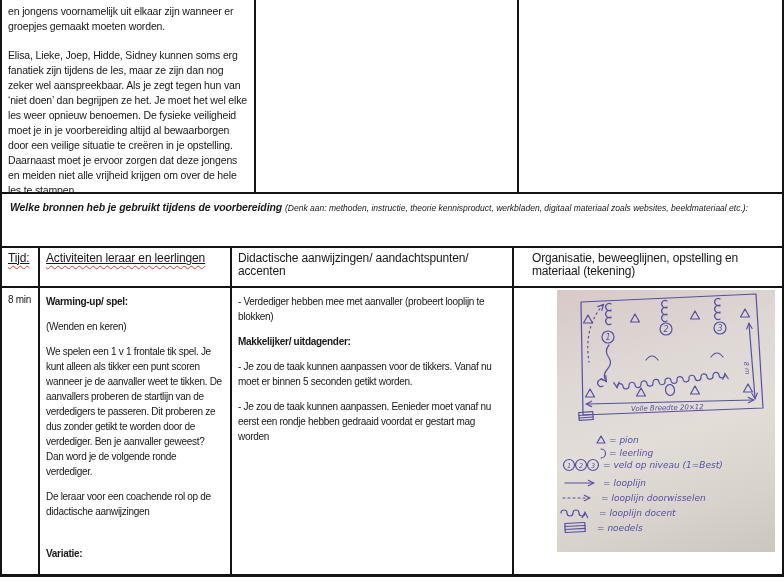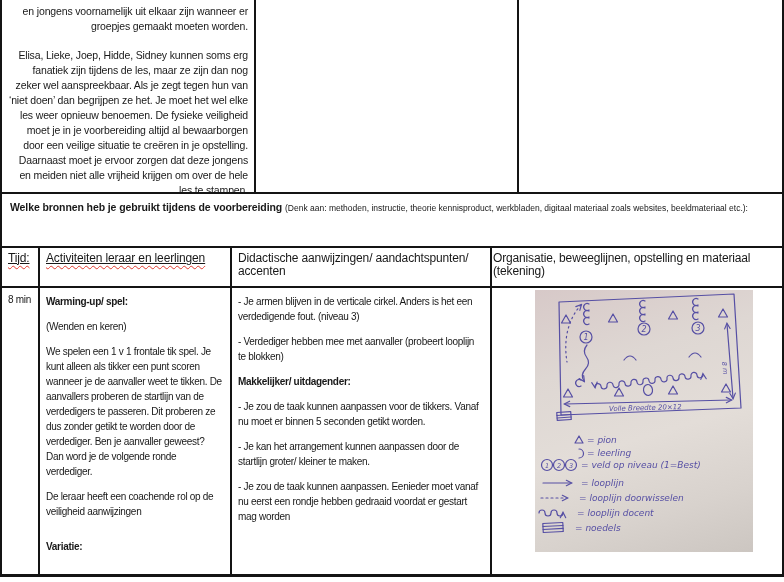--- a/index.html
+++ b/index.html
@@ -4,42 +4,42 @@
 <style>
   html,body{margin:0;padding:0;background:#fff;}
   .page{
     position:relative;width:784px;height:582px;background:#fff;overflow:hidden;
     font-family:"Liberation Sans",sans-serif;color:#181818;
   }
   .row{position:absolute;left:0;width:784px;display:flex;box-sizing:border-box;
        border-left:2px solid #141414;border-right:2px solid #141414;}
   .cell{box-sizing:border-box;border-right:2px solid #141414;padding:4px 6px;overflow:hidden;}
   .cell:last-child{border-right:none;}
-  .rowA{top:0;height:192px;text-align:right;}
-  .rowB{top:192px;height:54px;border-top:2px solid #141414;}
+  .rowA{top:0;height:192px;}
+  .rowB{top:192px;height:54px;border-top:2px solid #141414;font-style:italic;}
   .rowC{top:246px;height:40px;border-top:2px solid #141414;}
   .rowD{top:286px;height:291px;border-top:2px solid #141414;border-bottom:3px solid #141414;}
   .txt{font-size:10px;line-height:15px;letter-spacing:-0.3px;}
   .txt p{margin:0 0 10px 0;}
   .introcell{width:254px;font-size:10.5px;line-height:15px;letter-spacing:-0.15px;padding-top:4px;}
   .introcell p{margin:0 0 14px 0;}
   .topmid{width:263px;}
   .topright{flex:1;}
   .bron{display:block;padding:7px 8px;font-size:10.5px;letter-spacing:-0.1px;}
   .bron b{font-weight:bold;}
   .bron .note{font-size:8.5px;letter-spacing:0;}
   .hdr{font-weight:normal;font-size:12px;line-height:13px;letter-spacing:-0.15px;}
   .c-tijd{width:38px;}
   .c-act{width:192px;}
-  .c-did{width:260px;}
+  .c-did{width:282px;}
   .c-org{flex:1;padding:0;position:relative;}
   .ulined{text-decoration:underline;text-decoration-thickness:1px;}
   .spell{text-decoration:underline wavy #e03a2f;text-decoration-thickness:1px;text-underline-offset:2.5px;}
   .bold{font-weight:bold;}
-  .variatie{position:absolute;left:6px;bottom:20px;font-weight:bold;margin-top:36px;}
+  .variatie{position:absolute;left:6px;bottom:13px;font-weight:bold;margin-top:36px;}
   .actcell{position:relative;}
   .photo{
     position:absolute;left:43px;top:2px;width:218px;height:262px;
     background:linear-gradient(163deg,#d7c9c8 0%,#ded7d3 28%,#e3ddd8 55%,#d8d2cd 80%,#ccc6c1 100%);
   }
   .photo svg{display:block;}
   .pen{stroke:#564fa4;fill:none;stroke-width:1.2;stroke-linecap:round;stroke-linejoin:round;}
   .pentxt{fill:#564fa4;font-family:"DejaVu Sans",sans-serif;font-style:italic;stroke:none;}
 </style>
 </head>
@@ -64,44 +64,42 @@
   </div>
 
   <div class="row rowC">
     <div class="cell c-tijd hdr">
       <span class="ulined"><span class="spell">Tijd:</span></span>
     </div>
     <div class="cell c-act hdr">
       <span class="ulined"><span class="spell">Activiteiten leraar en leerlingen</span></span>
     </div>
     <div class="cell c-did hdr">Didactische aanwijzingen/ aandachtspunten/ accenten</div>
-    <div class="cell c-org hdr" style="padding:4px 1px;">
+    <div class="cell c-org hdr" style="padding:4px 18px;">
       <span>Organisatie, beweeglijnen, opstelling en materiaal (tekening)</span>
     </div>
   </div>
 
   <div class="row rowD">
     <div class="cell c-tijd txt" style="">
       <span>8 min</span>
     </div>
 
     <div class="cell c-act txt actcell" style="padding-top:6px;">
       <p class="bold">Warming-up/ spel:</p>
       <p>(Wenden en keren)</p>
       <p>We spelen een 1 v 1 frontale tik spel. Je kunt alleen als tikker een punt scoren wanneer je de aanvaller weet te tikken. De aanvallers proberen de startlijn van de verdedigers te passeren. Dit proberen ze dus zonder getikt te worden door de verdediger. Ben je aanvaller geweest? Dan word je de volgende ronde verdediger.</p>
-      <p>De leraar heeft een coachende rol op de veiligheid aanwijzingen</p>
+      <p>De leraar voor een coachende rol op de didactische aanwijzingen</p>
       <span class="variatie">Variatie:</span>
     </div>
 
     <div class="cell c-did txt" style="padding-top:6px;">
-      <p>- Je armen blijven in de verticale cirkel. Anders is het een verdedigende fout. (niveau 3)</p>
       <p>- Verdediger hebben mee met aanvaller (probeert looplijn te blokken)</p>
       <p class="bold">Makkelijker/ uitdagender:</p>
       <p>- Je zou de taak kunnen aanpassen voor de tikkers. Vanaf nu moet er binnen 5 seconden getikt worden.</p>
-      <p>- Je kan het arrangement kunnen aanpassen door de startlijn groter/ kleiner te maken.</p>
       <p>- Je zou de taak kunnen aanpassen. Eenieder moet vanaf nu eerst een rondje hebben gedraaid voordat er gestart mag worden</p>
     </div>
 
     <div class="cell c-org">
       <div class="photo">
         <svg width="218" height="262" viewBox="0 0 218 262">
           <defs>
             <marker id="ah" viewBox="0 0 10 10" refX="7.5" refY="5" markerWidth="6.5" markerHeight="6.5" orient="auto-start-reverse">
               <path d="M1.5,1.5 L8.5,5 L1.5,8.5" fill="none" stroke="#564fa4" stroke-width="1.5" stroke-linecap="round"></path>
             </marker>

